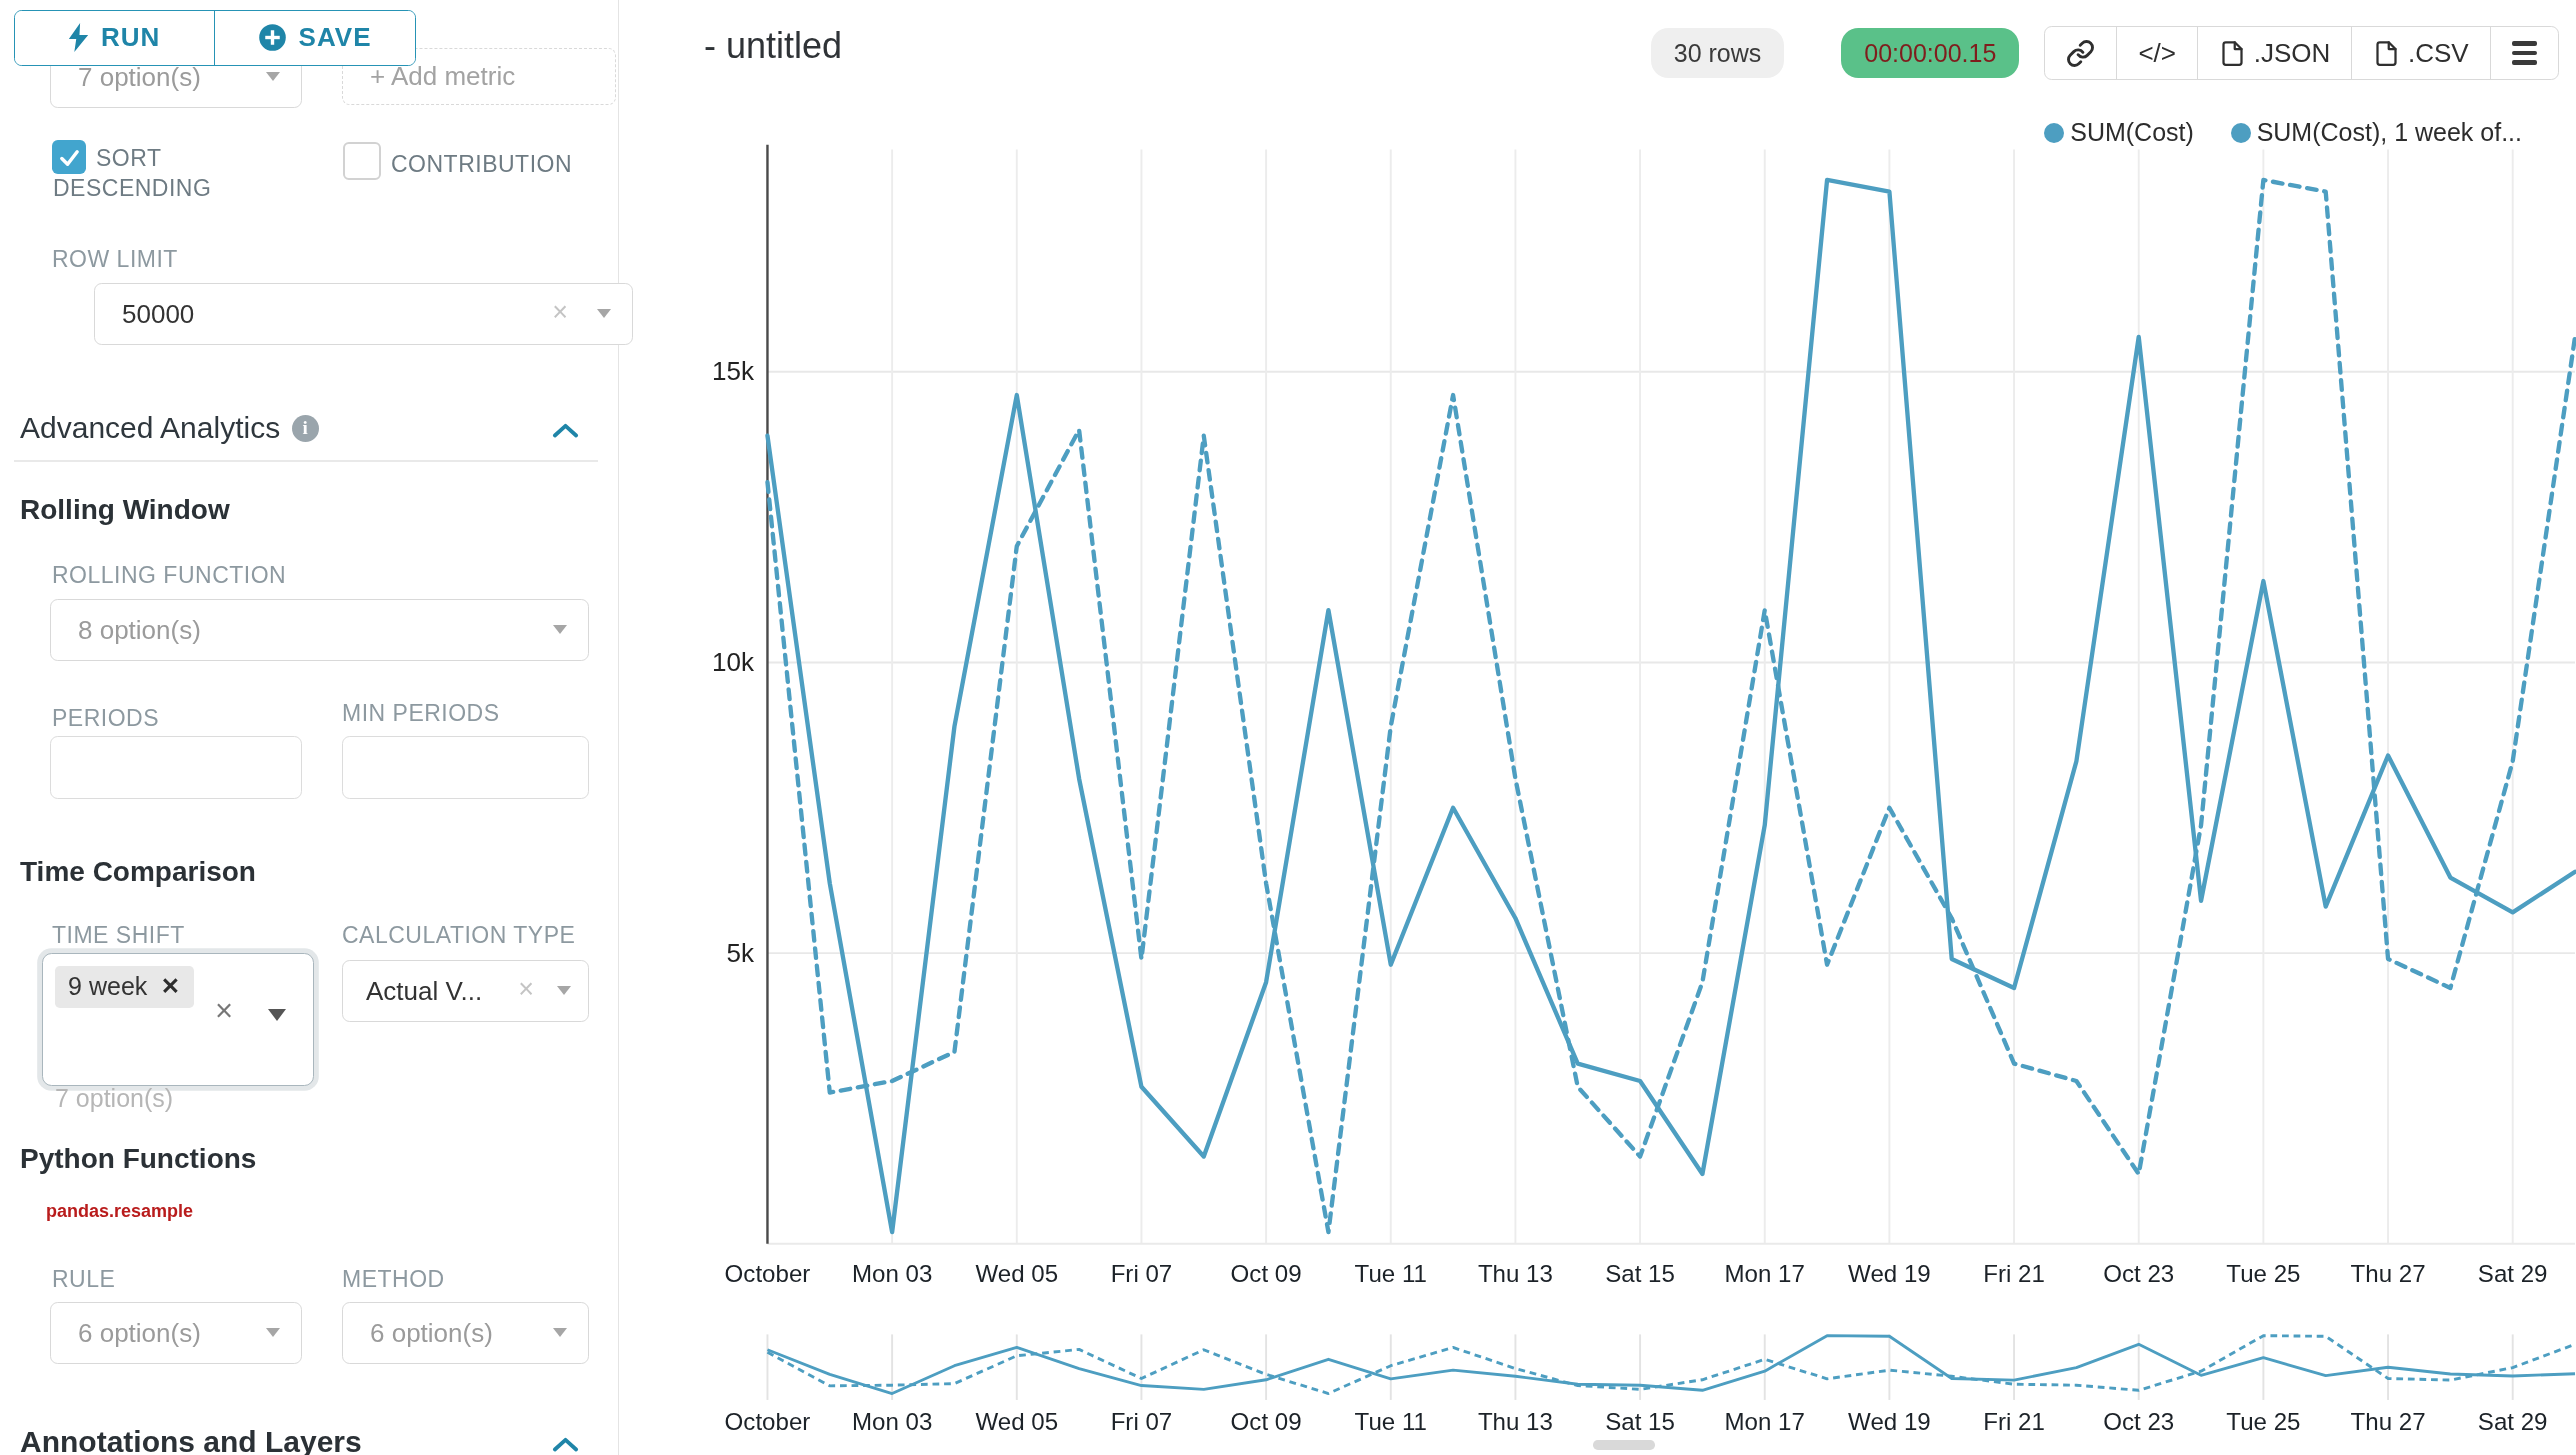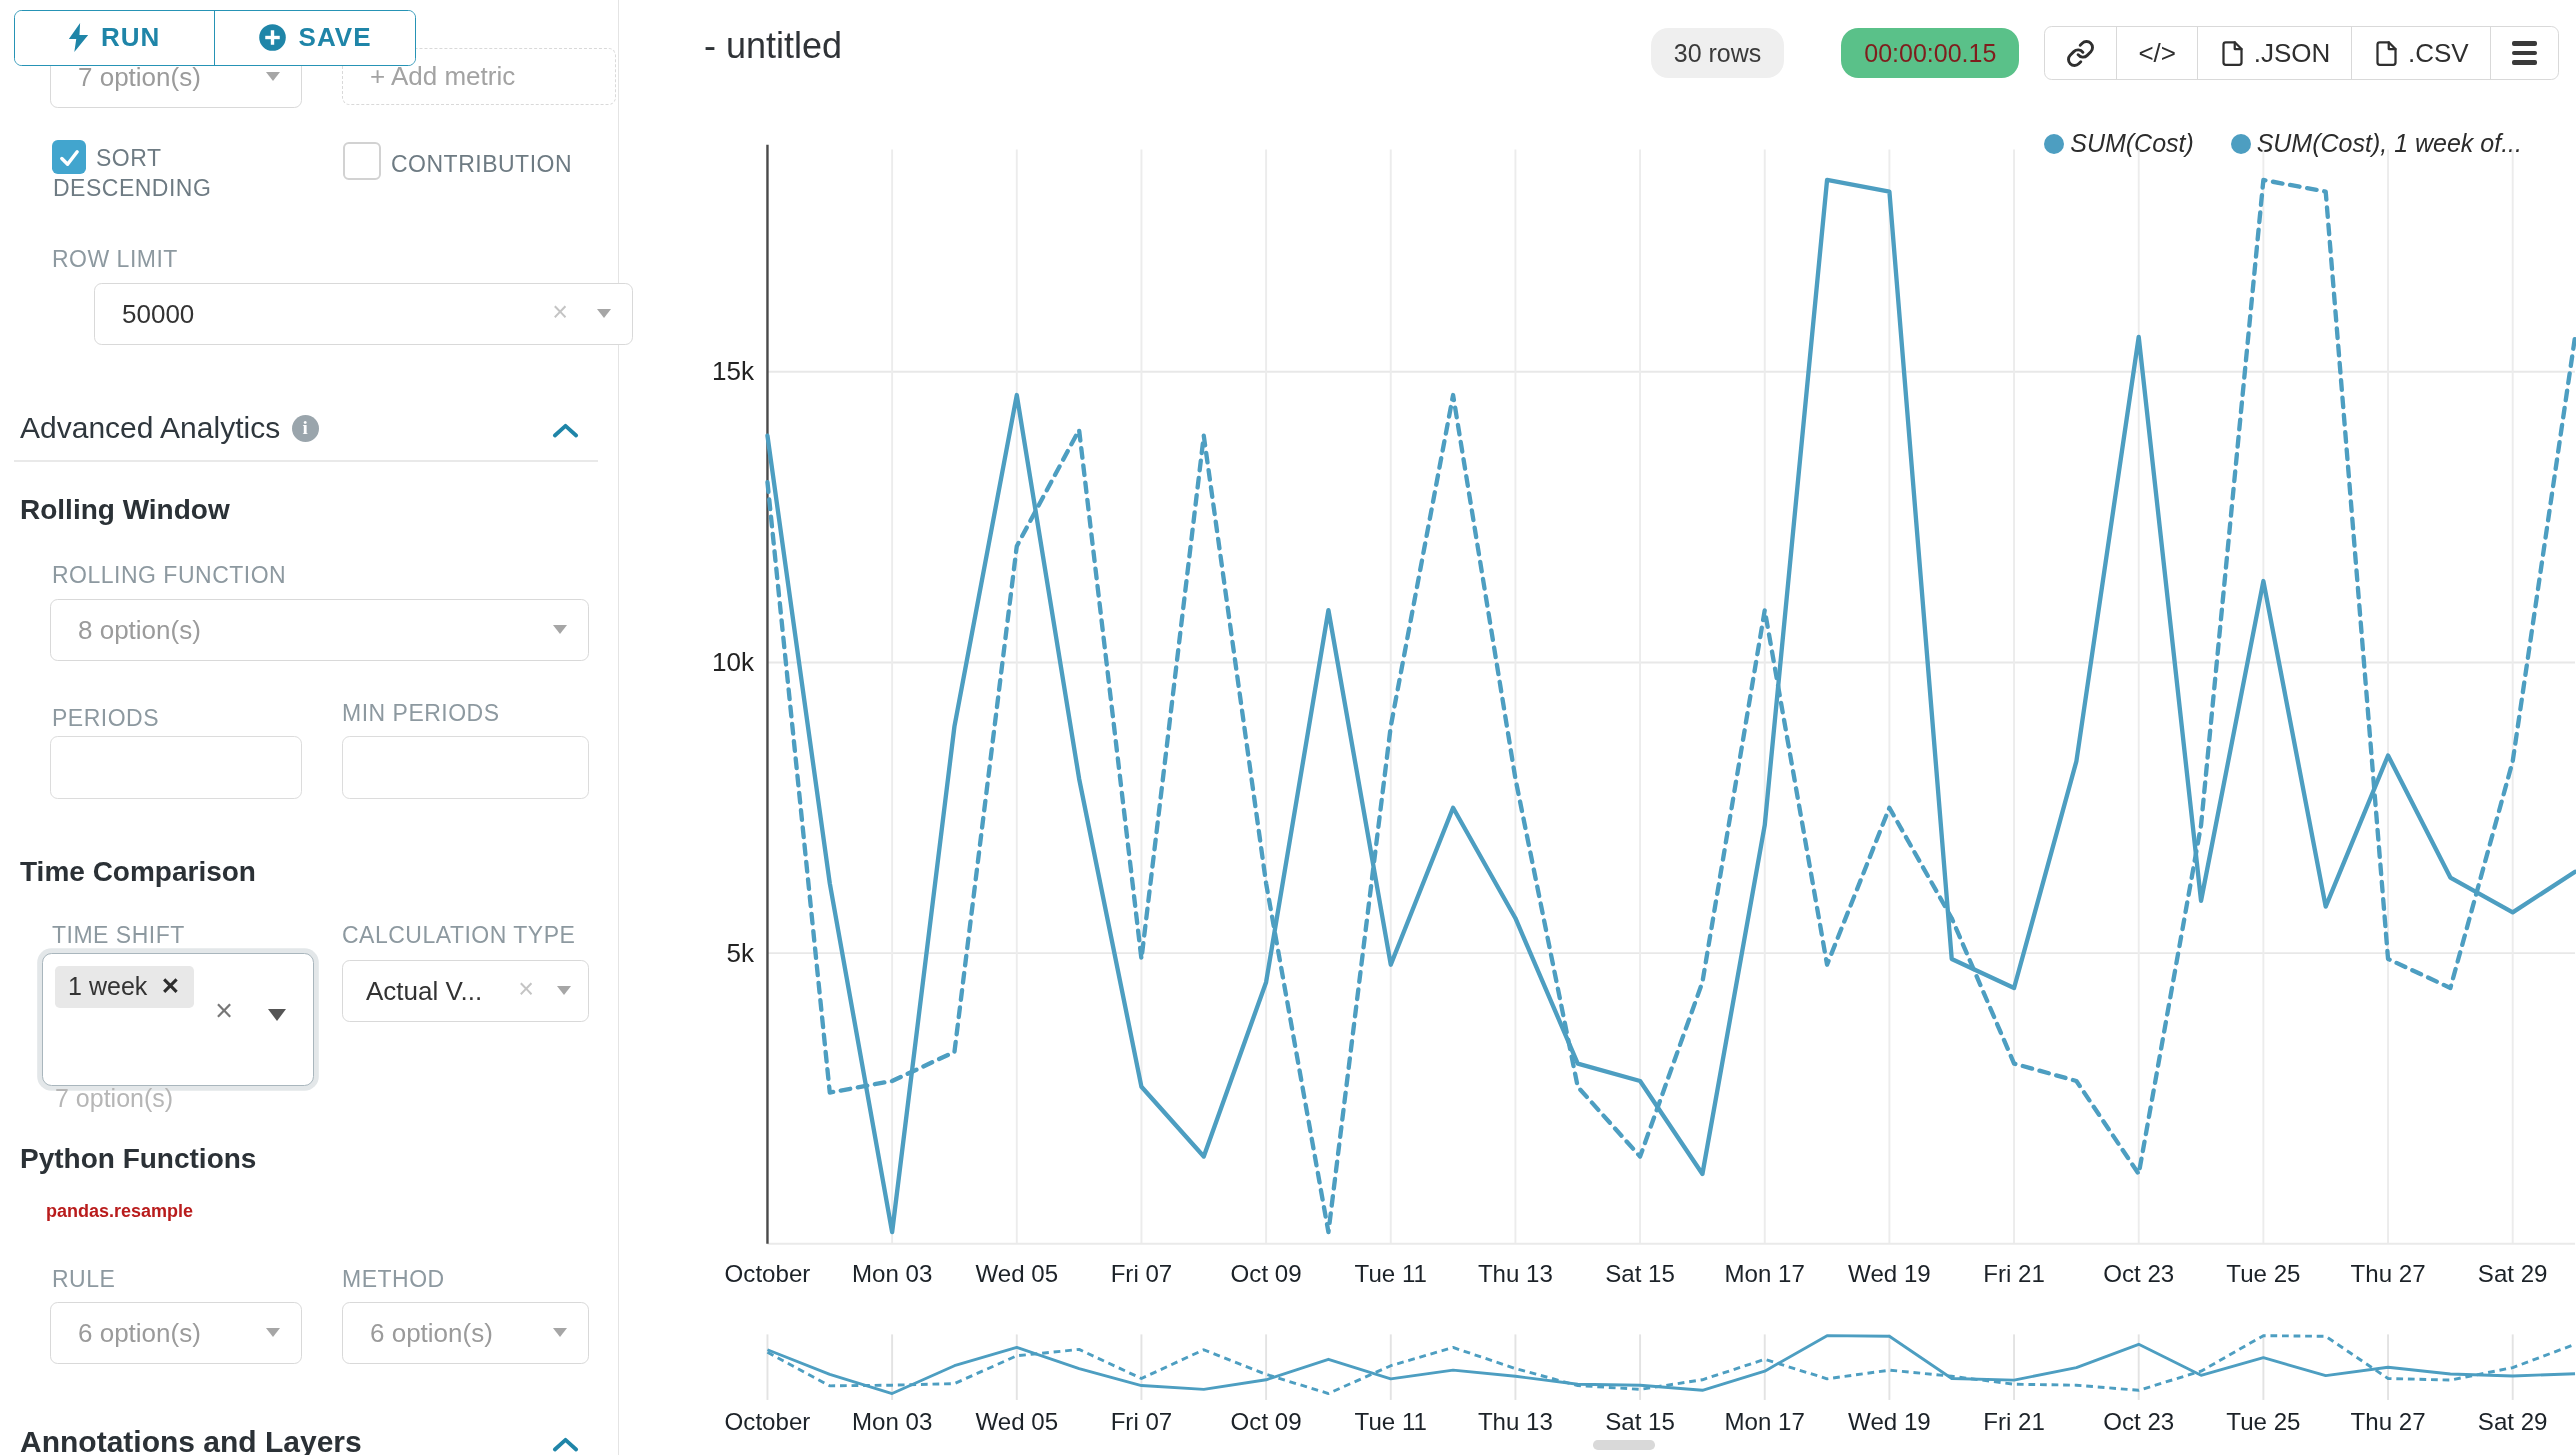--- a/index.html
+++ b/index.html
@@ -48,21 +48,21 @@
   .pill{border-radius:17.4px;padding:10.6px 23px;font-size:25px;white-space:nowrap;}
   .pill.gray{background:#efefef;color:#3a3a3a;}
   .pill.green{background:#5ac189;color:#7f1d1d;margin-left:32px;}
   .toolbar{display:flex;border:1.9px solid #d9d9d9;border-radius:7.7px;background:#fff;align-items:stretch;}
   .tbtn{display:flex;align-items:center;justify-content:center;gap:7.7px;padding:10.6px 21px;font-size:26px;color:#2f2f2f;cursor:pointer;}
   .tbtn + .tbtn{border-left:1.9px solid #d9d9d9;}
   .menu-bars{display:flex;flex-direction:column;gap:4.8px;}
   .menu-bars span{display:block;width:25px;height:4.8px;background:#3a3a3a;border-radius:1.9px;}
 
   
-  .legend{position:absolute;top:129px;right:54px;display:flex;gap:37px;align-items:flex-end;font-style:italic;}
+  .legend{position:absolute;top:118px;right:54px;display:flex;gap:37px;align-items:flex-end;}
   .legend-item{display:flex;align-items:center;gap:5.8px;font-size:25px;color:#2c2c2c;cursor:pointer;}
   .legend-dot{width:20px;height:20px;border-radius:50%;background:#4d9ec1;}
 
   .drag-handle{position:absolute;left:1593px;top:1440px;width:62px;height:9.6px;background:#d9d9d9;border-radius:4.8px;cursor:ew-resize;}
   svg text{font-family:"Liberation Sans",sans-serif;}
 </style>
 </head>
 <body>
 
 <div class="app">
@@ -133,21 +133,21 @@
       <input type="text" style="">
     </div>
     <div class="input-box" style="left:342px;top:736px;width:245px;height:61px;">
       <input type="text" style="">
     </div>
 
     <div class="sub-title" style="left:20px;top:856px;">Time Comparison</div>
     <div class="ctl-label" style="left:52px;top:922px;">TIME SHIFT</div>
     <div class="ts-box">
       <div class="tag">
-        <span>1 week</span>
+        <span>9 week</span>
         <span class="x">✕</span>
       </div>
       <span style="position:absolute;left:172px;top:39px;font-size:31px;color:#777;">×</span>
       <span class="caret" style="right:27px;top:60px;border-top-color:#555;border-left-width:9.6px;border-right-width:9.6px;border-top-width:12.5px;"></span>
     </div>
     <div class="hint" style="left:55px;top:1084px;">7 option(s)</div>
 
     <div class="ctl-label" style="left:342px;top:922px;">CALCULATION TYPE</div>
     <div class="select" style="left:342px;top:960px;width:245px;height:60px;">
       <span class="val dark" style="padding-left:23px;">Actual V...</span>

